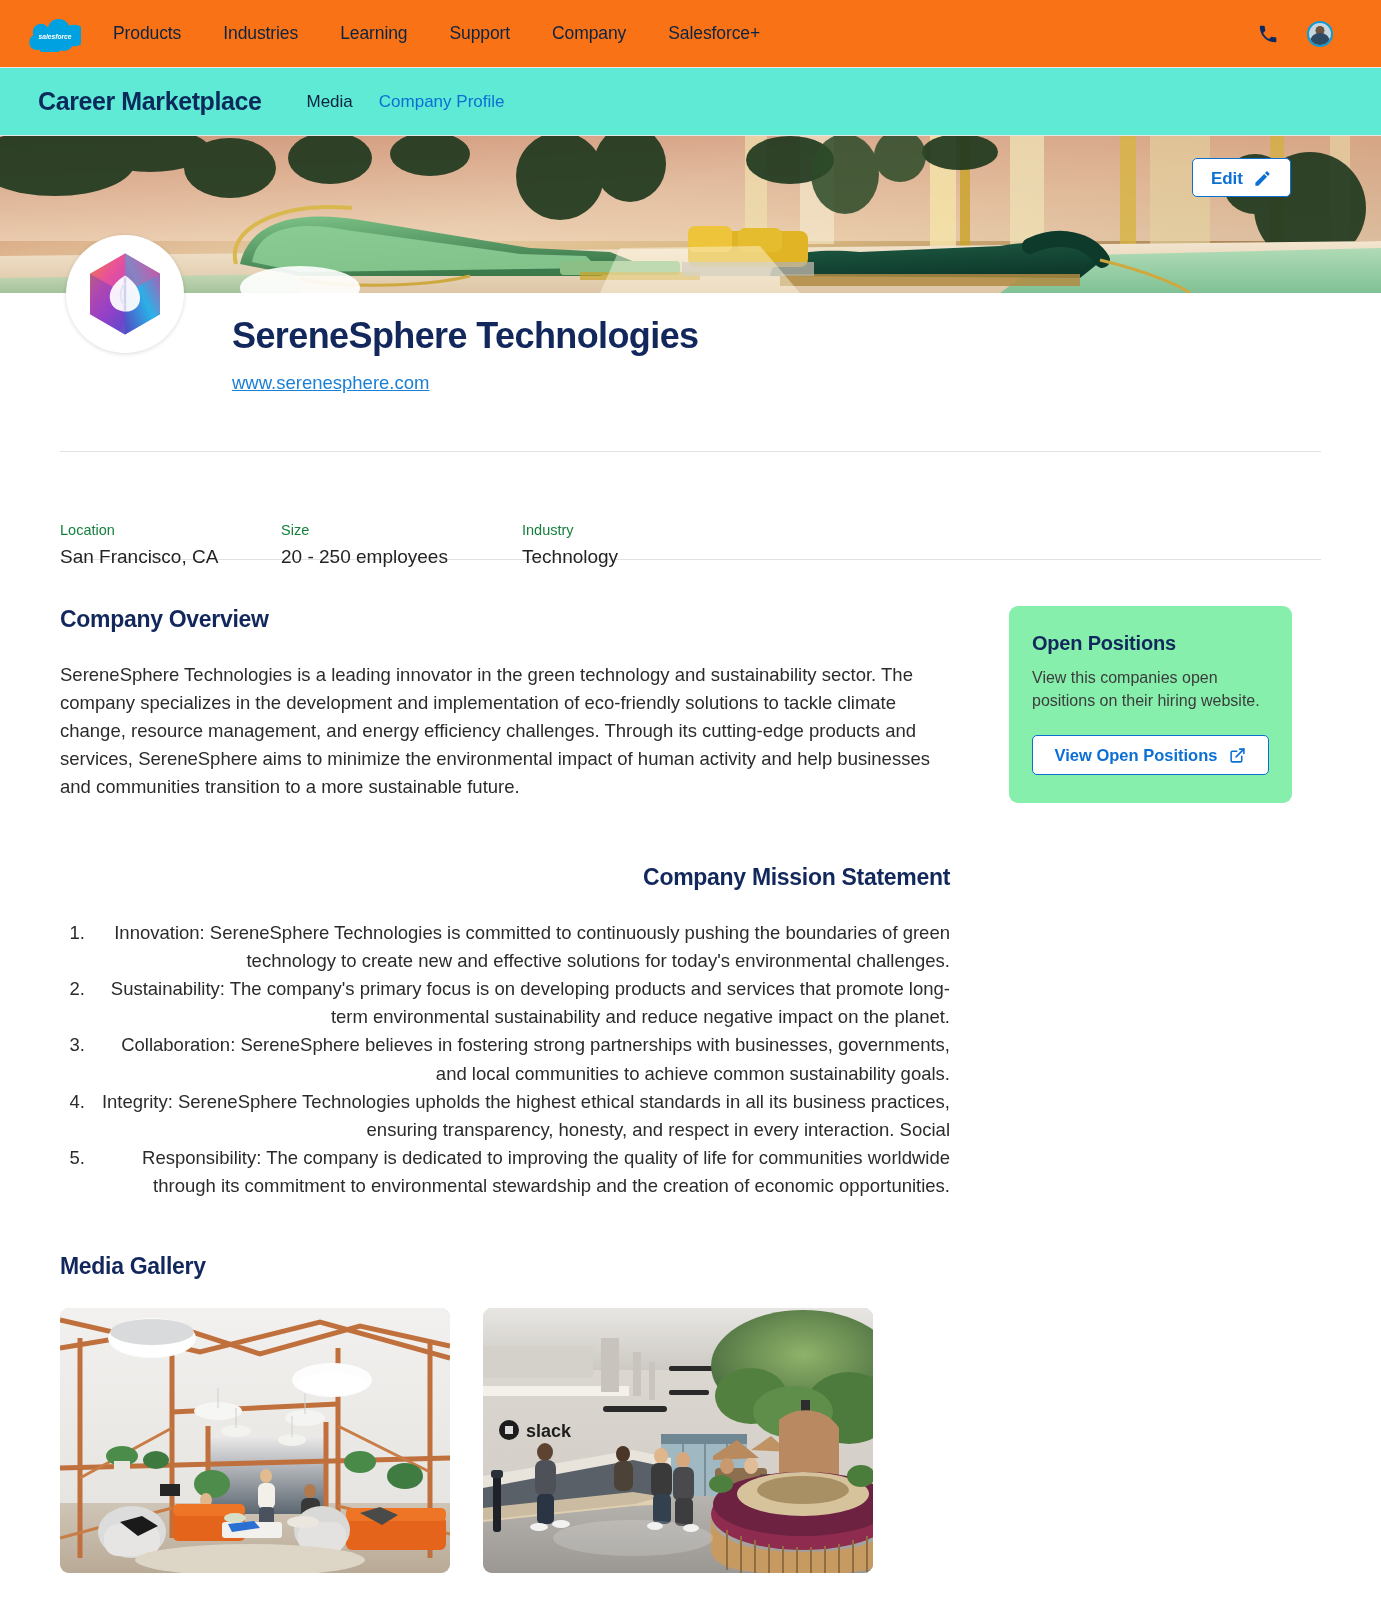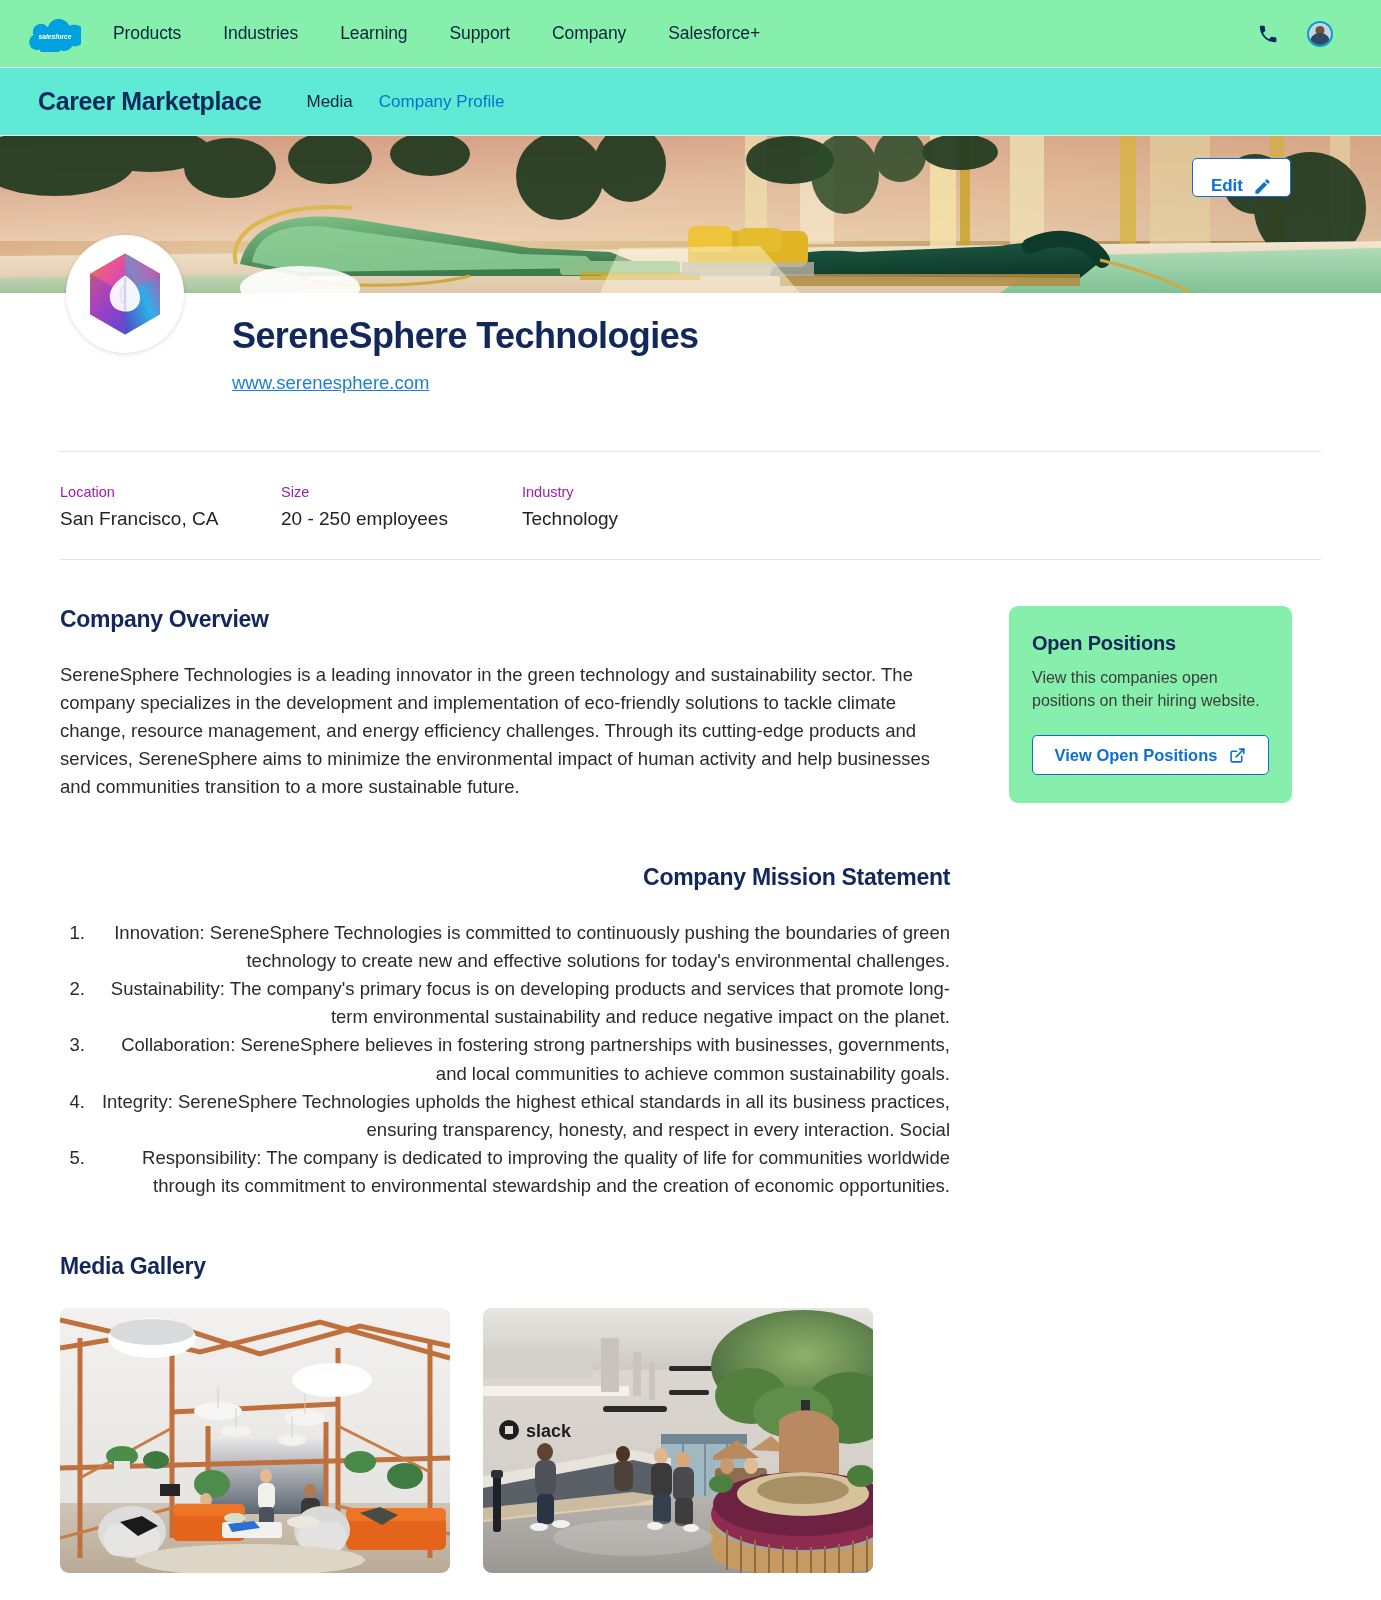--- a/index.html
+++ b/index.html
@@ -7,21 +7,21 @@
     width: 1381px;
     background: #ffffff;
     font-family: "Liberation Sans", sans-serif;
     -webkit-font-smoothing: antialiased;
   }
   body { width: 1381px; min-height: 1600px; position: relative; overflow-x: hidden; }
 
   
   .sf-topbar {
     height: 68px;
-    background: #86efac;
+    background: #f97316;
     border-bottom: 1px solid #e8e9ea;
     display: flex;
     align-items: center;
     padding: 0 30px 0 27px;
     position: relative;
   }
   .sf-logo {
     width: 56px; height: 38px;
     margin-right: 16px;
     display: flex; align-items: center; justify-content: center;
@@ -94,22 +94,22 @@
     background: #b98f5e;
   }
   .hero-art { position:absolute; inset:0; }
   .edit-btn {
     position: absolute;
     top: 22px; right: 90px;
     background: #ffffff;
     border: 1.5px solid #0b6fd4;
     border-radius: 5px;
     height: 39px;
-    padding: 0 18px;
-    display: flex; align-items: flex-end; gap: 10px;
+    padding: 10px 18px;
+    display: flex; align-items: flex-start; gap: 10px;
     cursor: pointer;
     z-index: 5;
   }
   .edit-btn .lbl {
     font-size: 17px; color: #0b6fd4; font-weight: 600;
   }
 
   
   .company-head {
     position: relative;
@@ -152,21 +152,21 @@
   }
   .meta-row {
     display: flex;
     padding: 32px 60px 0 60px;
     height: 107px;
   }
   .meta-cell { min-width: 0; }
   .meta-cell.loc { width: 221px; }
   .meta-cell.size { width: 241px; }
   .meta-label {
-    font-size: 14.5px; color: #a21caf; margin-bottom: 8px;
+    font-size: 14.5px; color: #15803d; margin-bottom: 8px; margin-top: 38px;
   }
   .meta-value {
     font-size: 19px; color: #232323;
   }
 
   
   .main-wrap {
     display: flex;
     padding: 46px 60px 0 60px;
     align-items: flex-start;

